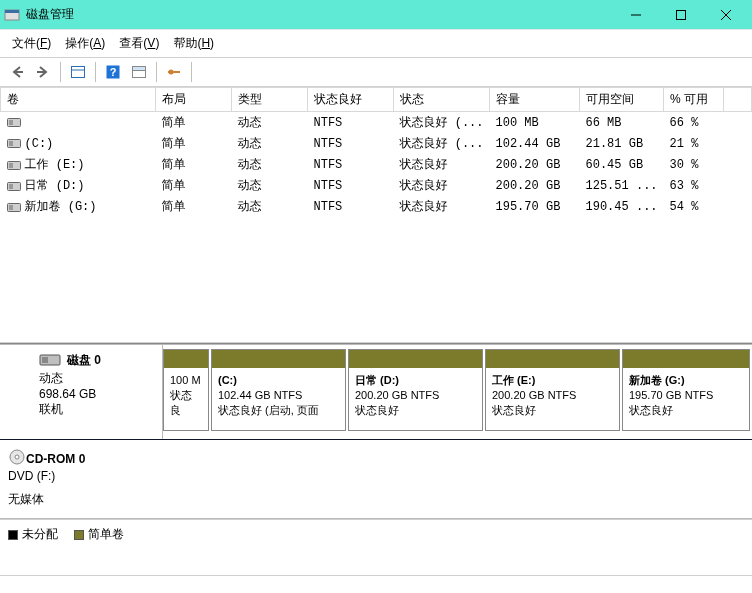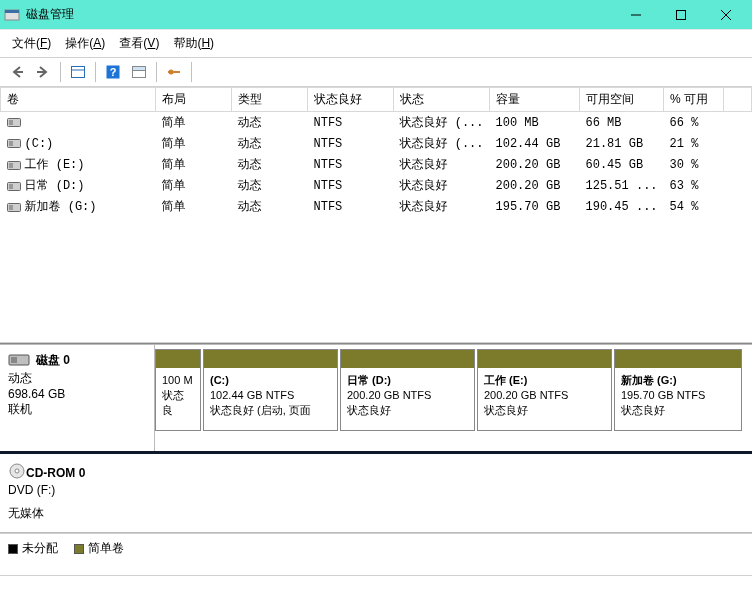--- a/index.html
+++ b/index.html
@@ -14,25 +14,25 @@
 .toolbar { display: flex; align-items: center; gap: 4px; padding: 3px 6px; border-bottom: 1px solid #d0d0d0; }
 .tb-btn { width: 22px; height: 22px; display: flex; align-items: center; justify-content: center; border: 1px solid transparent; cursor: pointer; }
 .tb-sep { width: 1px; height: 20px; background: #c0c0c0; margin: 0 2px; }
 .table-wrap { flex: 1; overflow: auto; border-bottom: 1px solid #d0d0d0; }
 table { border-collapse: collapse; width: 100%; }
 th { text-align: left; font-weight: normal; background: #fff; border: 1px solid #d8d8d8; padding: 3px 6px; white-space: nowrap; position: sticky; top: 0; cursor: pointer; }
 td { padding: 2px 6px; white-space: nowrap; font-family: Liberation Mono, monospace; }
 .vol-icon { width: 14px; height: 12px; display: inline-block; vertical-align: middle; margin-right: 4px; }
 .vol-icon svg { width: 14px; height: 12px; }
 .disk-pane { height: 232px; overflow: auto; border-top: 1px solid #888;}
-.disk-row { display: flex; border-top: 1px solid #bbb; border-bottom: 3px solid #0f172a; }
+.disk-row { display: flex; border-top: 1px solid #bbb; border-bottom: 1px solid #0f172a; padding-left: 31px; }
 .disk-label { width: 155px; padding: 6px 8px; border-right: 1px solid #bbb; }
 .disk-label .hdr { display: flex; align-items: center; gap: 6px; font-weight: bold; }
 .disk-parts { flex: 1; display: flex; }
-.part { border: 1px solid #888; margin: 4px 2px 20px 0; display: flex; flex-direction: column; }
+.part { border: 1px solid #888; margin: 4px 2px 8px 0; display: flex; flex-direction: column; }
 .part .bar { height: 18px; background: #7b7b2b; }
 .part .body { padding: 5px 6px 6px 6px; font-size: 11px; line-height: 1.35; min-height: 62px; }
 .cdrom-row { padding: 8px 8px 10px 8px; border-bottom: 1px solid #bbb; }
 .legend { display: flex; align-items: center; gap: 16px; padding: 6px 8px; border-top: 1px solid #d0d0d0; }
 .lg-item { display: flex; align-items: center; gap: 4px; }
 .sw { width: 10px; height: 10px; border: 1px solid #555; }
 .statusbar { height: 18px; border-top: 1px solid #d0d0d0; }
 .underline { text-decoration: underline; }
 </style>
 </head>

